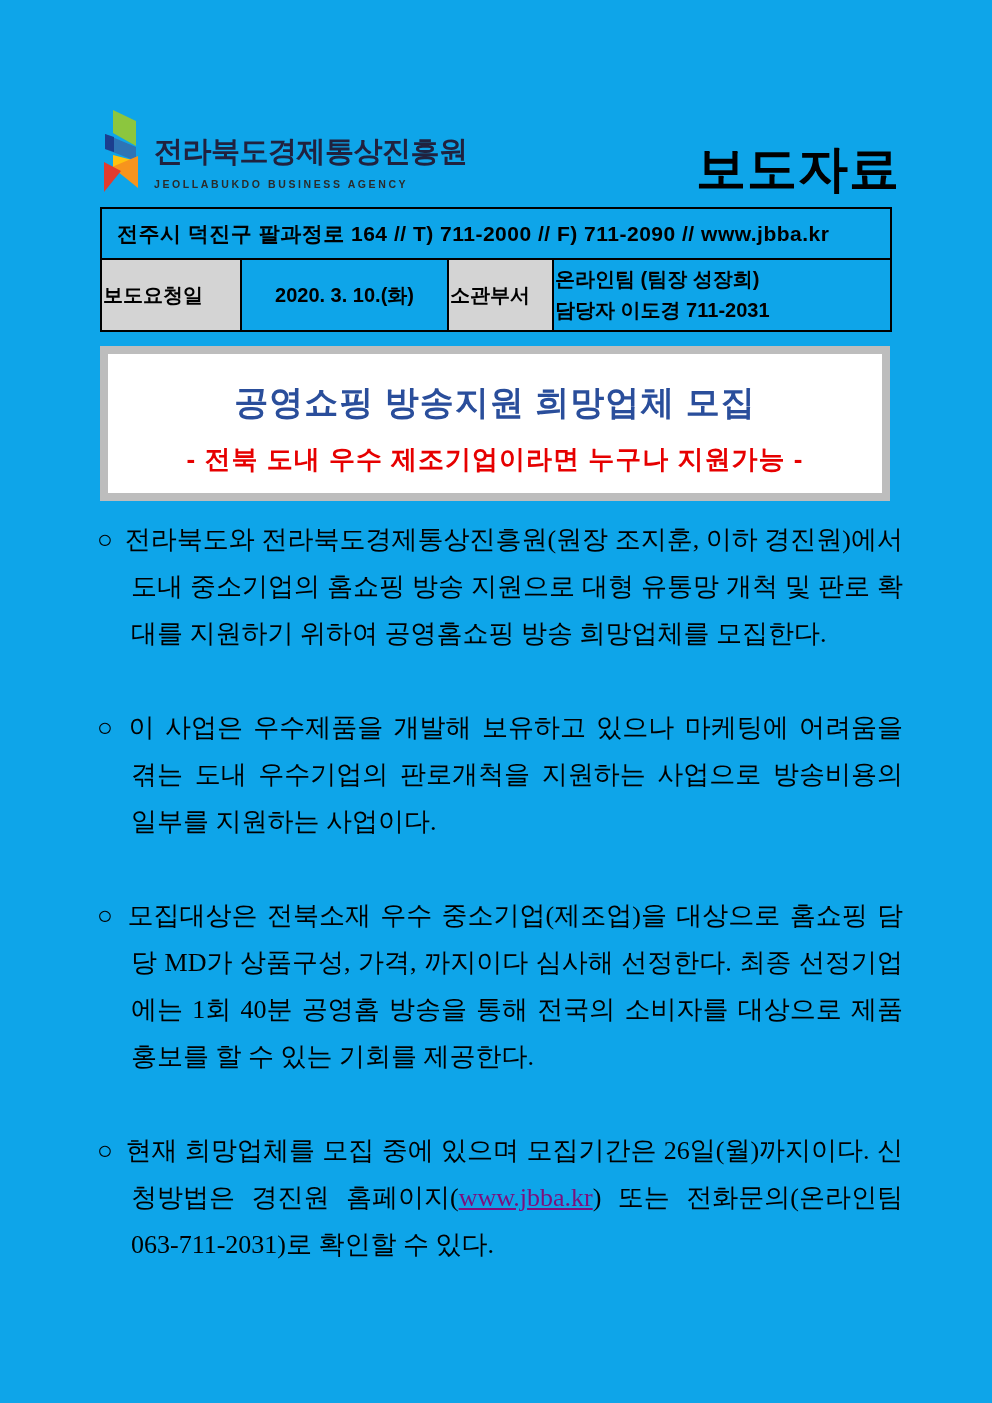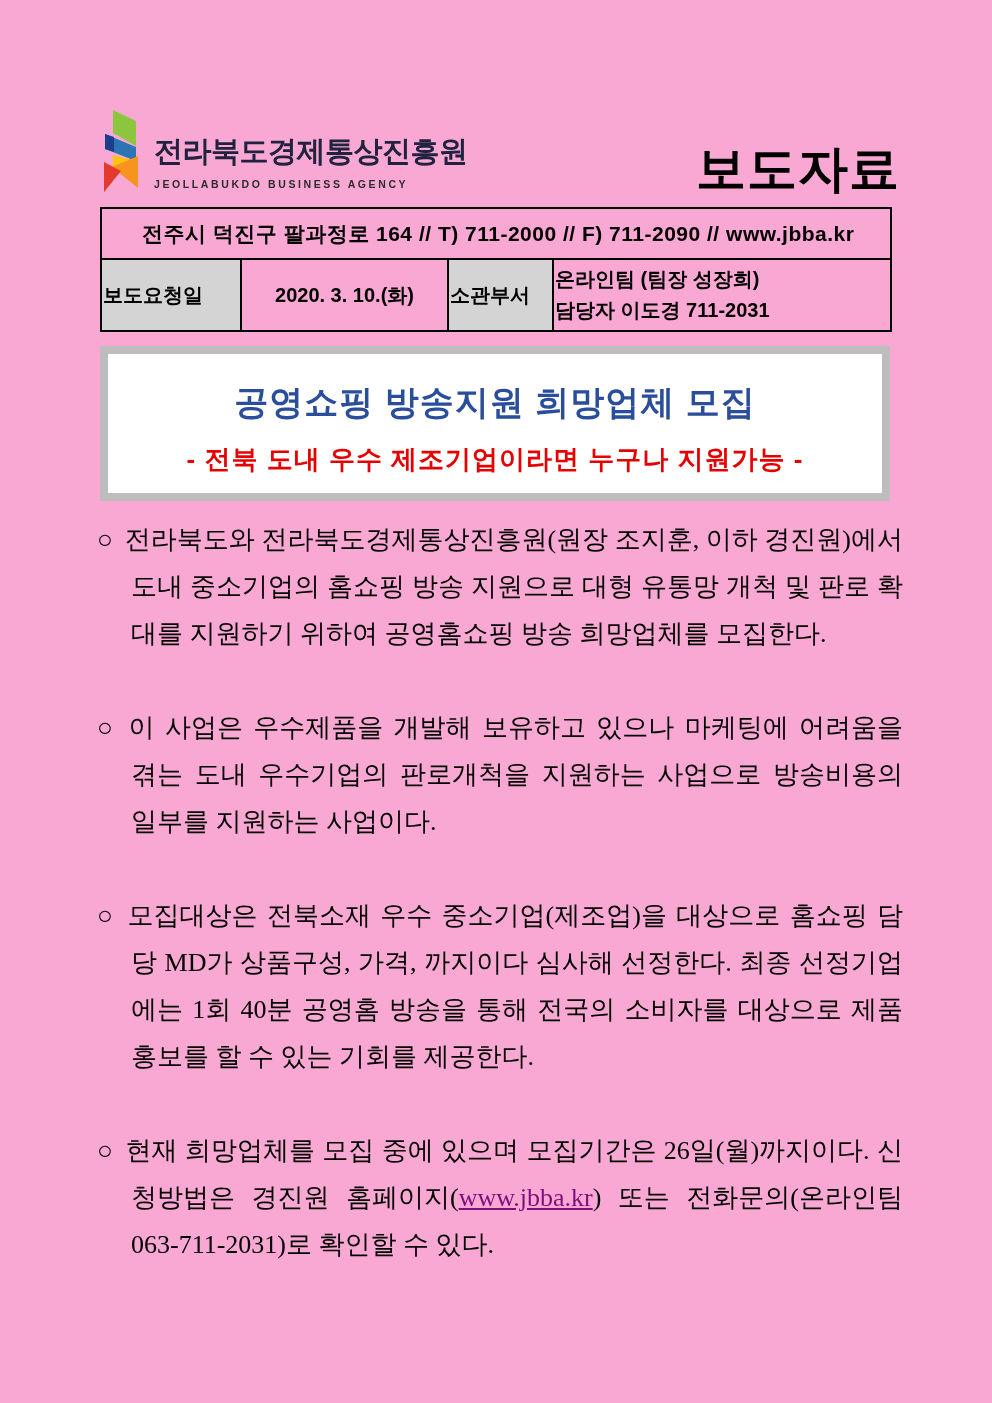--- a/index.html
+++ b/index.html
@@ -1,20 +1,20 @@
 <!DOCTYPE html>
 <html><head>
 <meta charset="utf-8">
 <style>
   html, body { margin: 0; padding: 0; background: #ffffff; }
   .page {
     position: relative;
     width: 992px;
     height: 1403px;
-    background: #f9a8d4;
+    background: #0ea5e9;
     font-family: "Liberation Serif", "DejaVu Serif", serif;
     color: #000;
     overflow: hidden;
   }
 
   
   .header {
     position: absolute;
     top: 108px; left: 100px; right: 92px;
     display: flex;
@@ -46,21 +46,21 @@
     top: 207px; left: 100px;
     width: 790px;
     border-collapse: collapse;
     font-family: "Liberation Sans", "DejaVu Sans", sans-serif;
     font-weight: bold;
     font-size: 20px;
     table-layout: fixed;
   }
   .info-table td { border: 2px solid #000; }
   .info-table .address-cell {
-    height: 47px; padding-left: 40px; letter-spacing: 0.5px; font-size: 21px;
+    height: 47px; padding-left: 15px; letter-spacing: 0.5px; font-size: 21px;
   }
   .info-table .label-cell {
     background: #d4d4d4; height: 68px;
   }
   .info-table .date-cell { text-align: center; }
   .info-table .dept-cell { line-height: 1.55; }
 
   
   .title-box {
     position: absolute;

